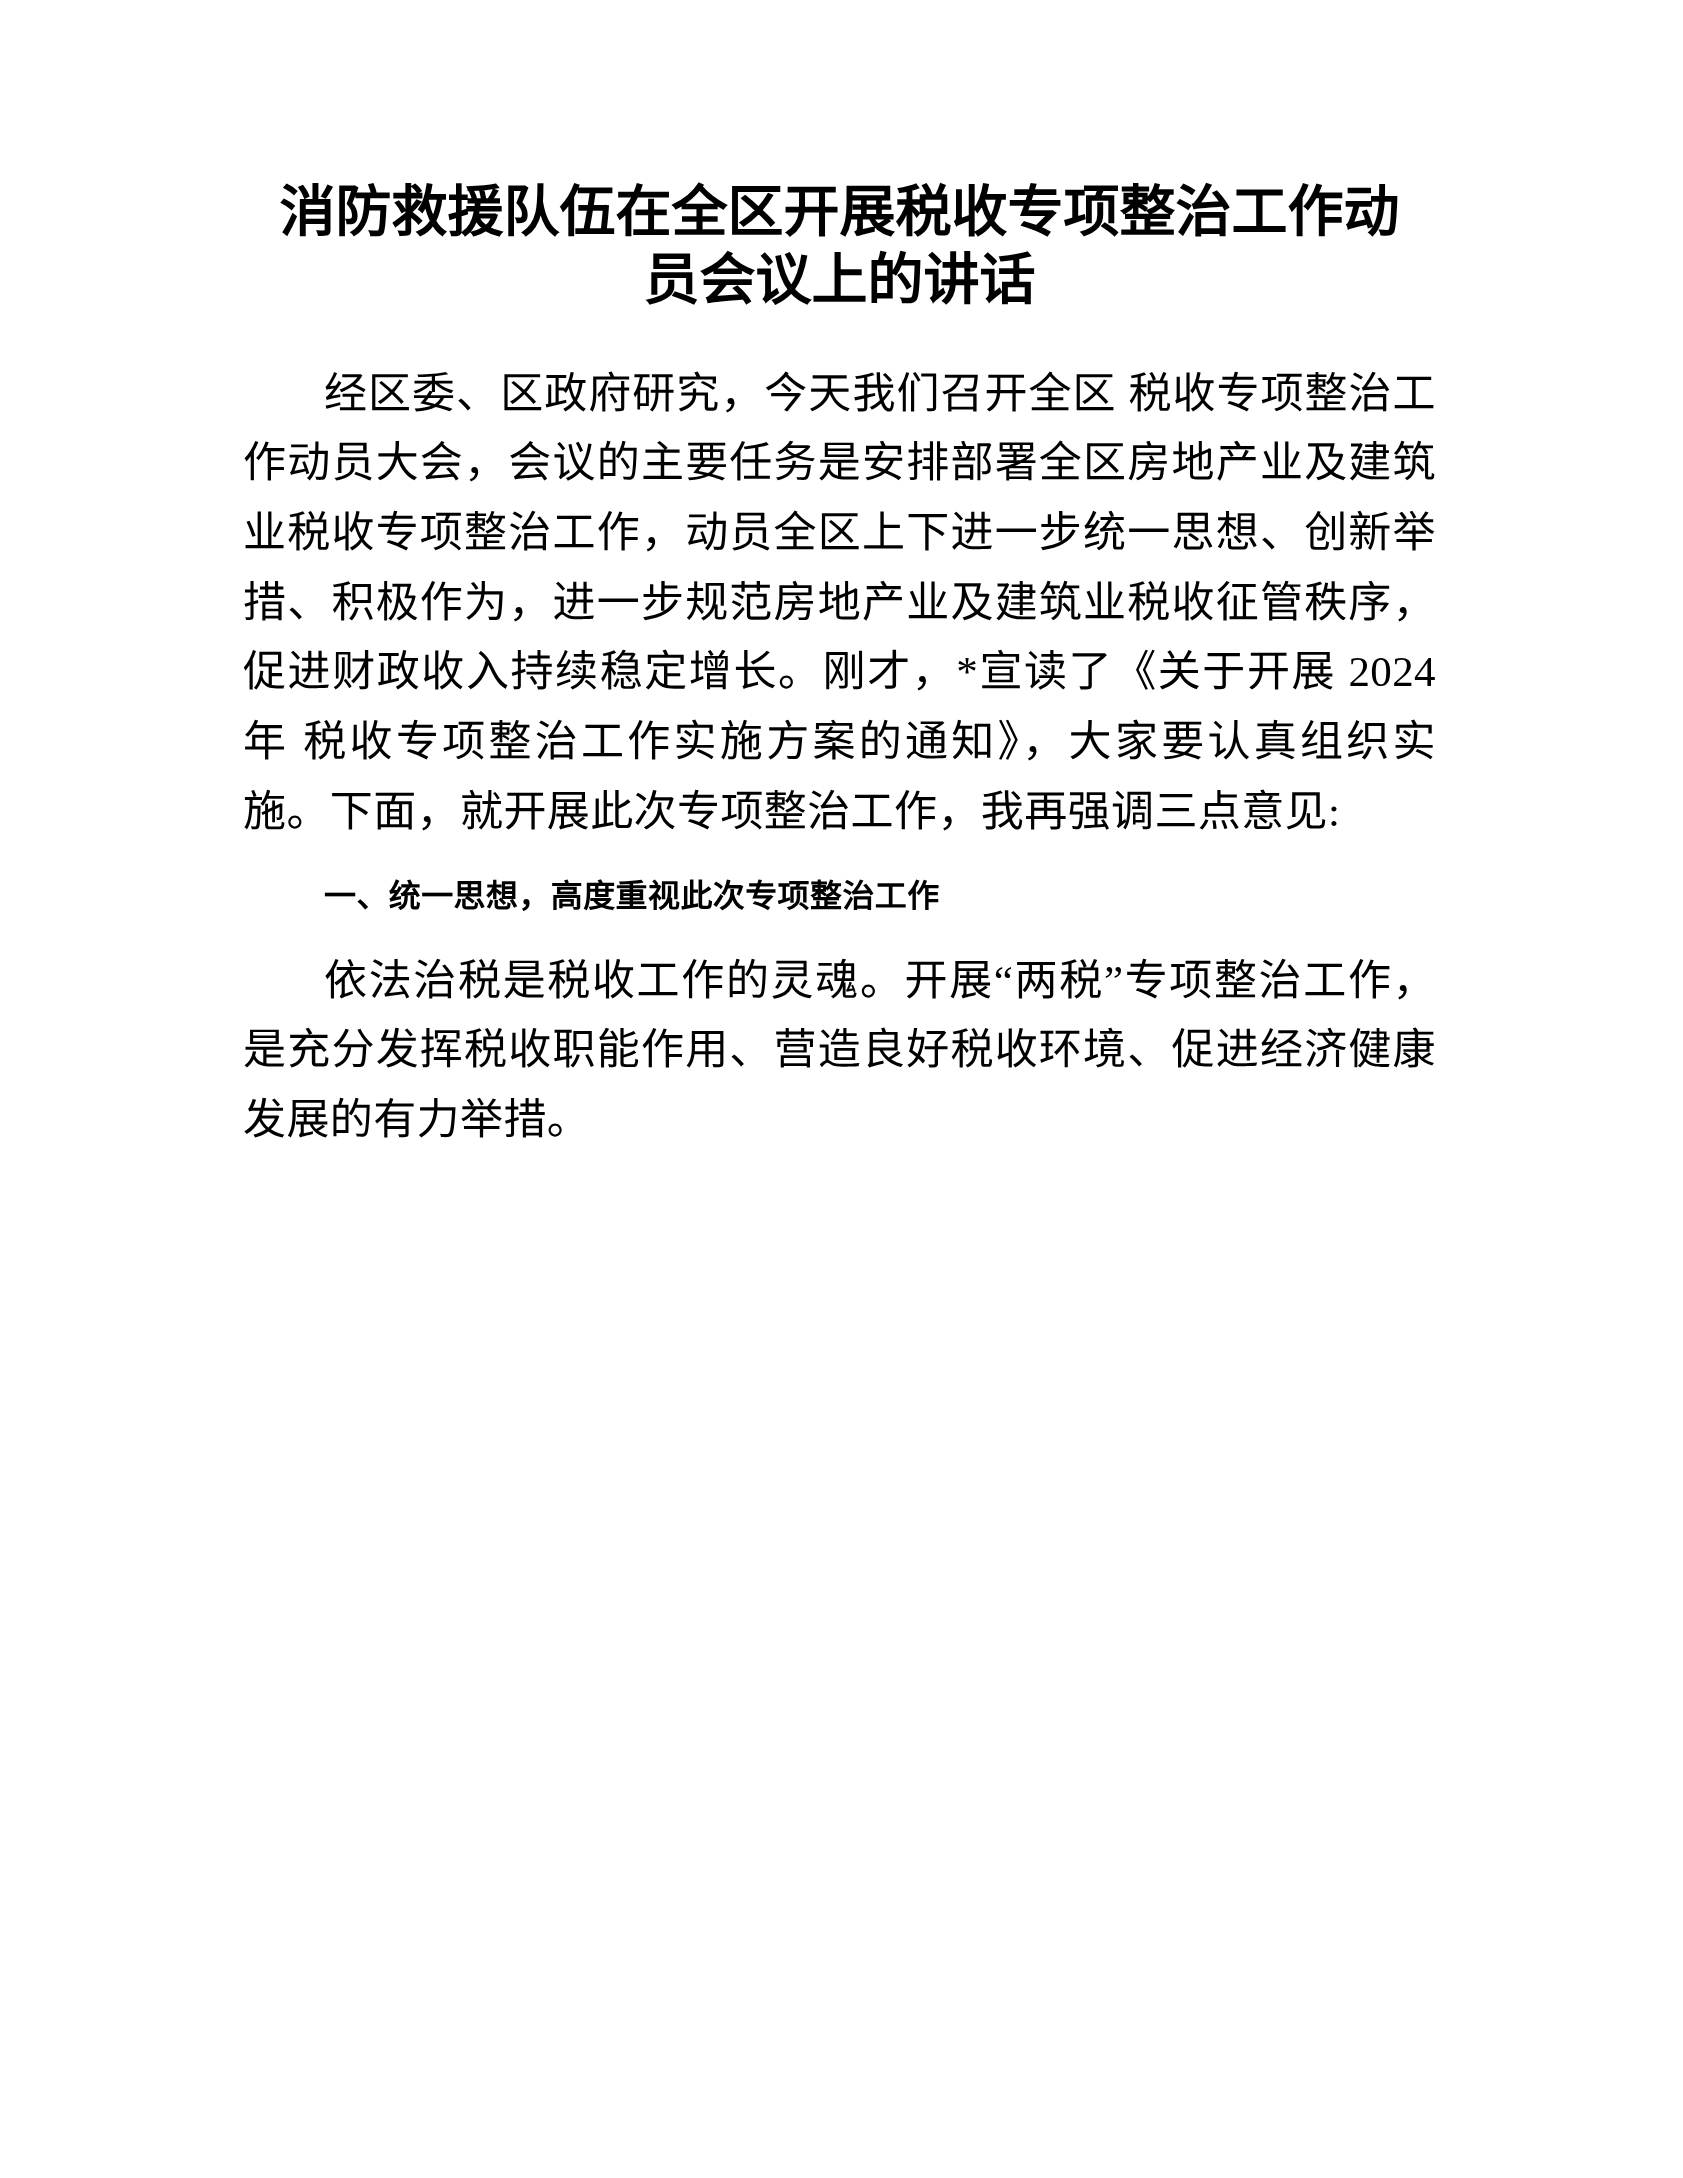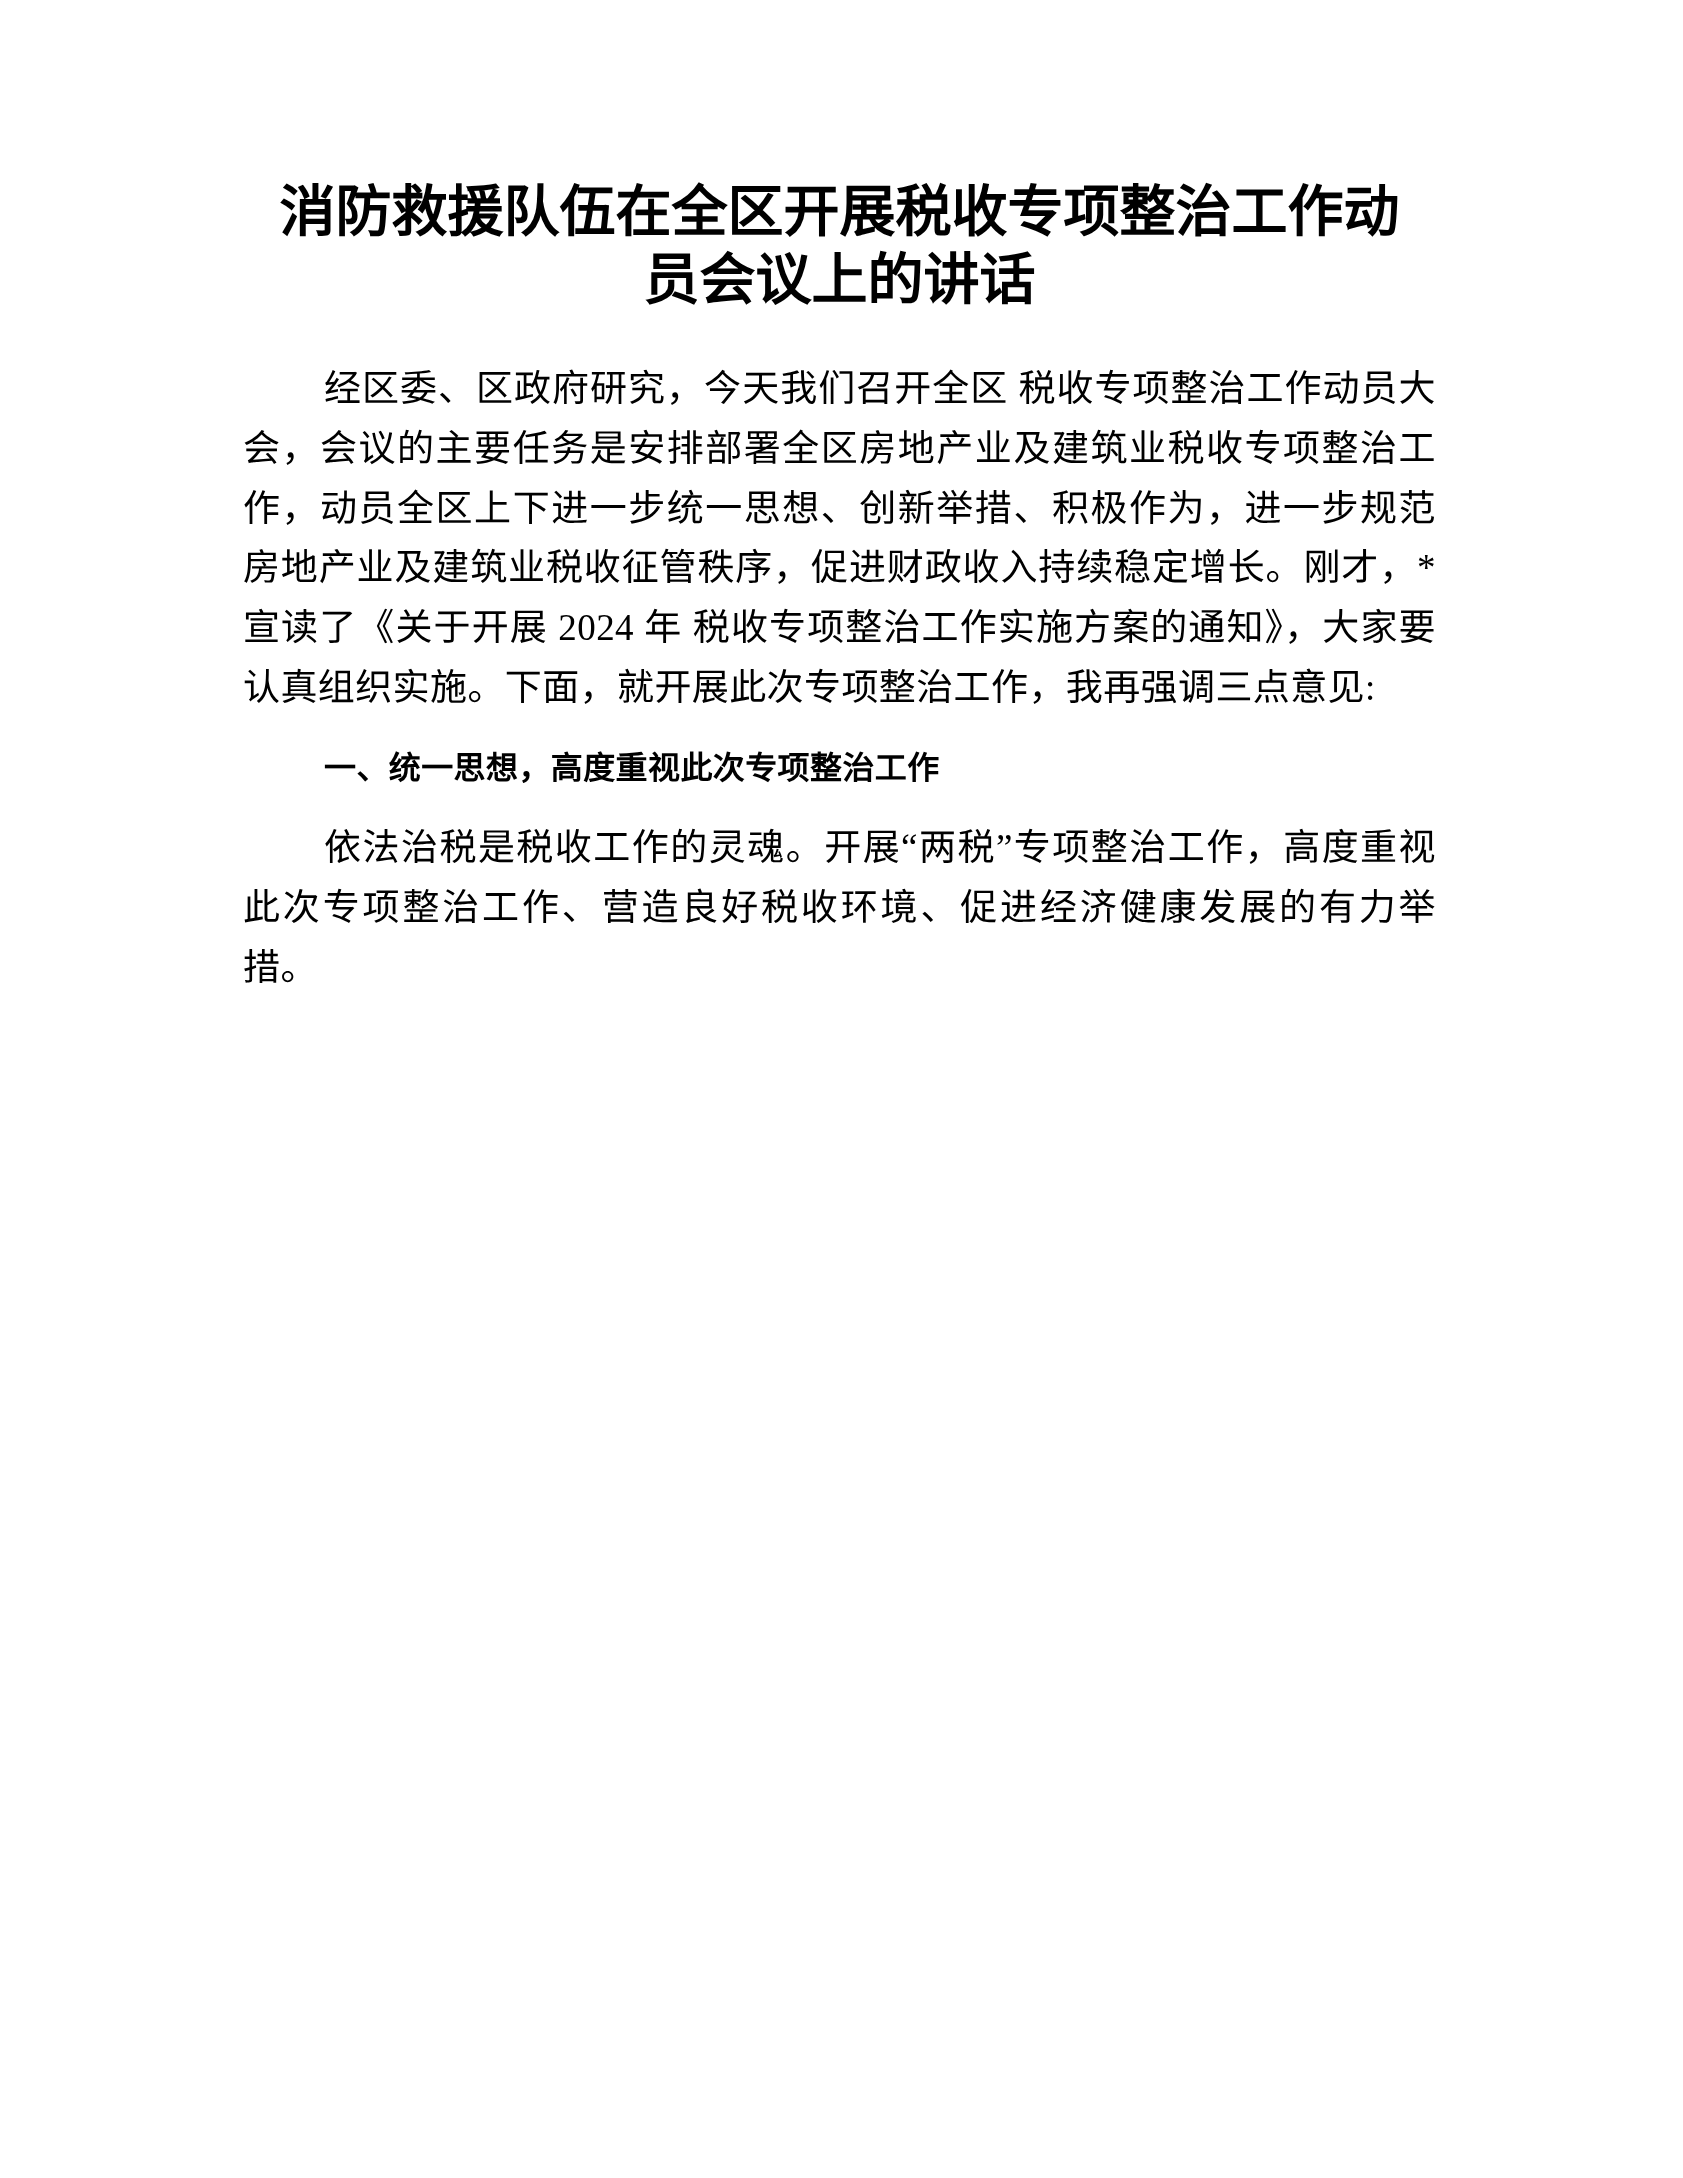--- a/index.html
+++ b/index.html
@@ -41,21 +41,21 @@
     word-break: break-all;
   }
   .salutation {
     font-size: 41px;
     line-height: 1.0;
     margin: 0 0 36px 0;
     text-indent: 81px;
     letter-spacing: 0.5px;
   }
   .para {
-    font-size: 37px;
+    font-size: 43px;
     line-height: 1.62;
     margin: 0 0 22px 0;
     text-indent: 81px;
     text-align: justify;
     text-justify: inter-ideograph;
     letter-spacing: 0.4px;
     word-break: break-all;
   }
   .section-head {
     font-size: 32px;
@@ -74,18 +74,18 @@
 <div class="page">
   <div class="content">
 
     <h1 class="doc-title">消防救援队伍在全区开展税收专项整治工作动员会议上的讲话</h1>
 
 
     <p class="para">经区委、区政府研究，今天我们召开全区 税收专项整治工作动员大会，会议的主要任务是安排部署全区房地产业及建筑业税收专项整治工作，动员全区上下进一步统一思想、创新举措、积极作为，进一步规范房地产业及建筑业税收征管秩序，促进财政收入持续稳定增长。刚才，*宣读了《关于开展 2024 年 税收专项整治工作实施方案的通知》，大家要认真组织实施。下面，就开展此次专项整治工作，我再强调三点意见:</p>
 
     <h2 class="section-head">一、统一思想，高度重视此次专项整治工作</h2>
 
-    <p class="para">依法治税是税收工作的灵魂。开展“两税”专项整治工作，高度重视此次专项整治工作、营造良好税收环境、促进经济健康发展的有力举措。</p>
+    <p class="para">依法治税是税收工作的灵魂。开展“两税”专项整治工作，是充分发挥税收职能作用、营造良好税收环境、促进经济健康发展的有力举措。</p>
 
 
   </div>
 </div>
 
 
 </body></html>

